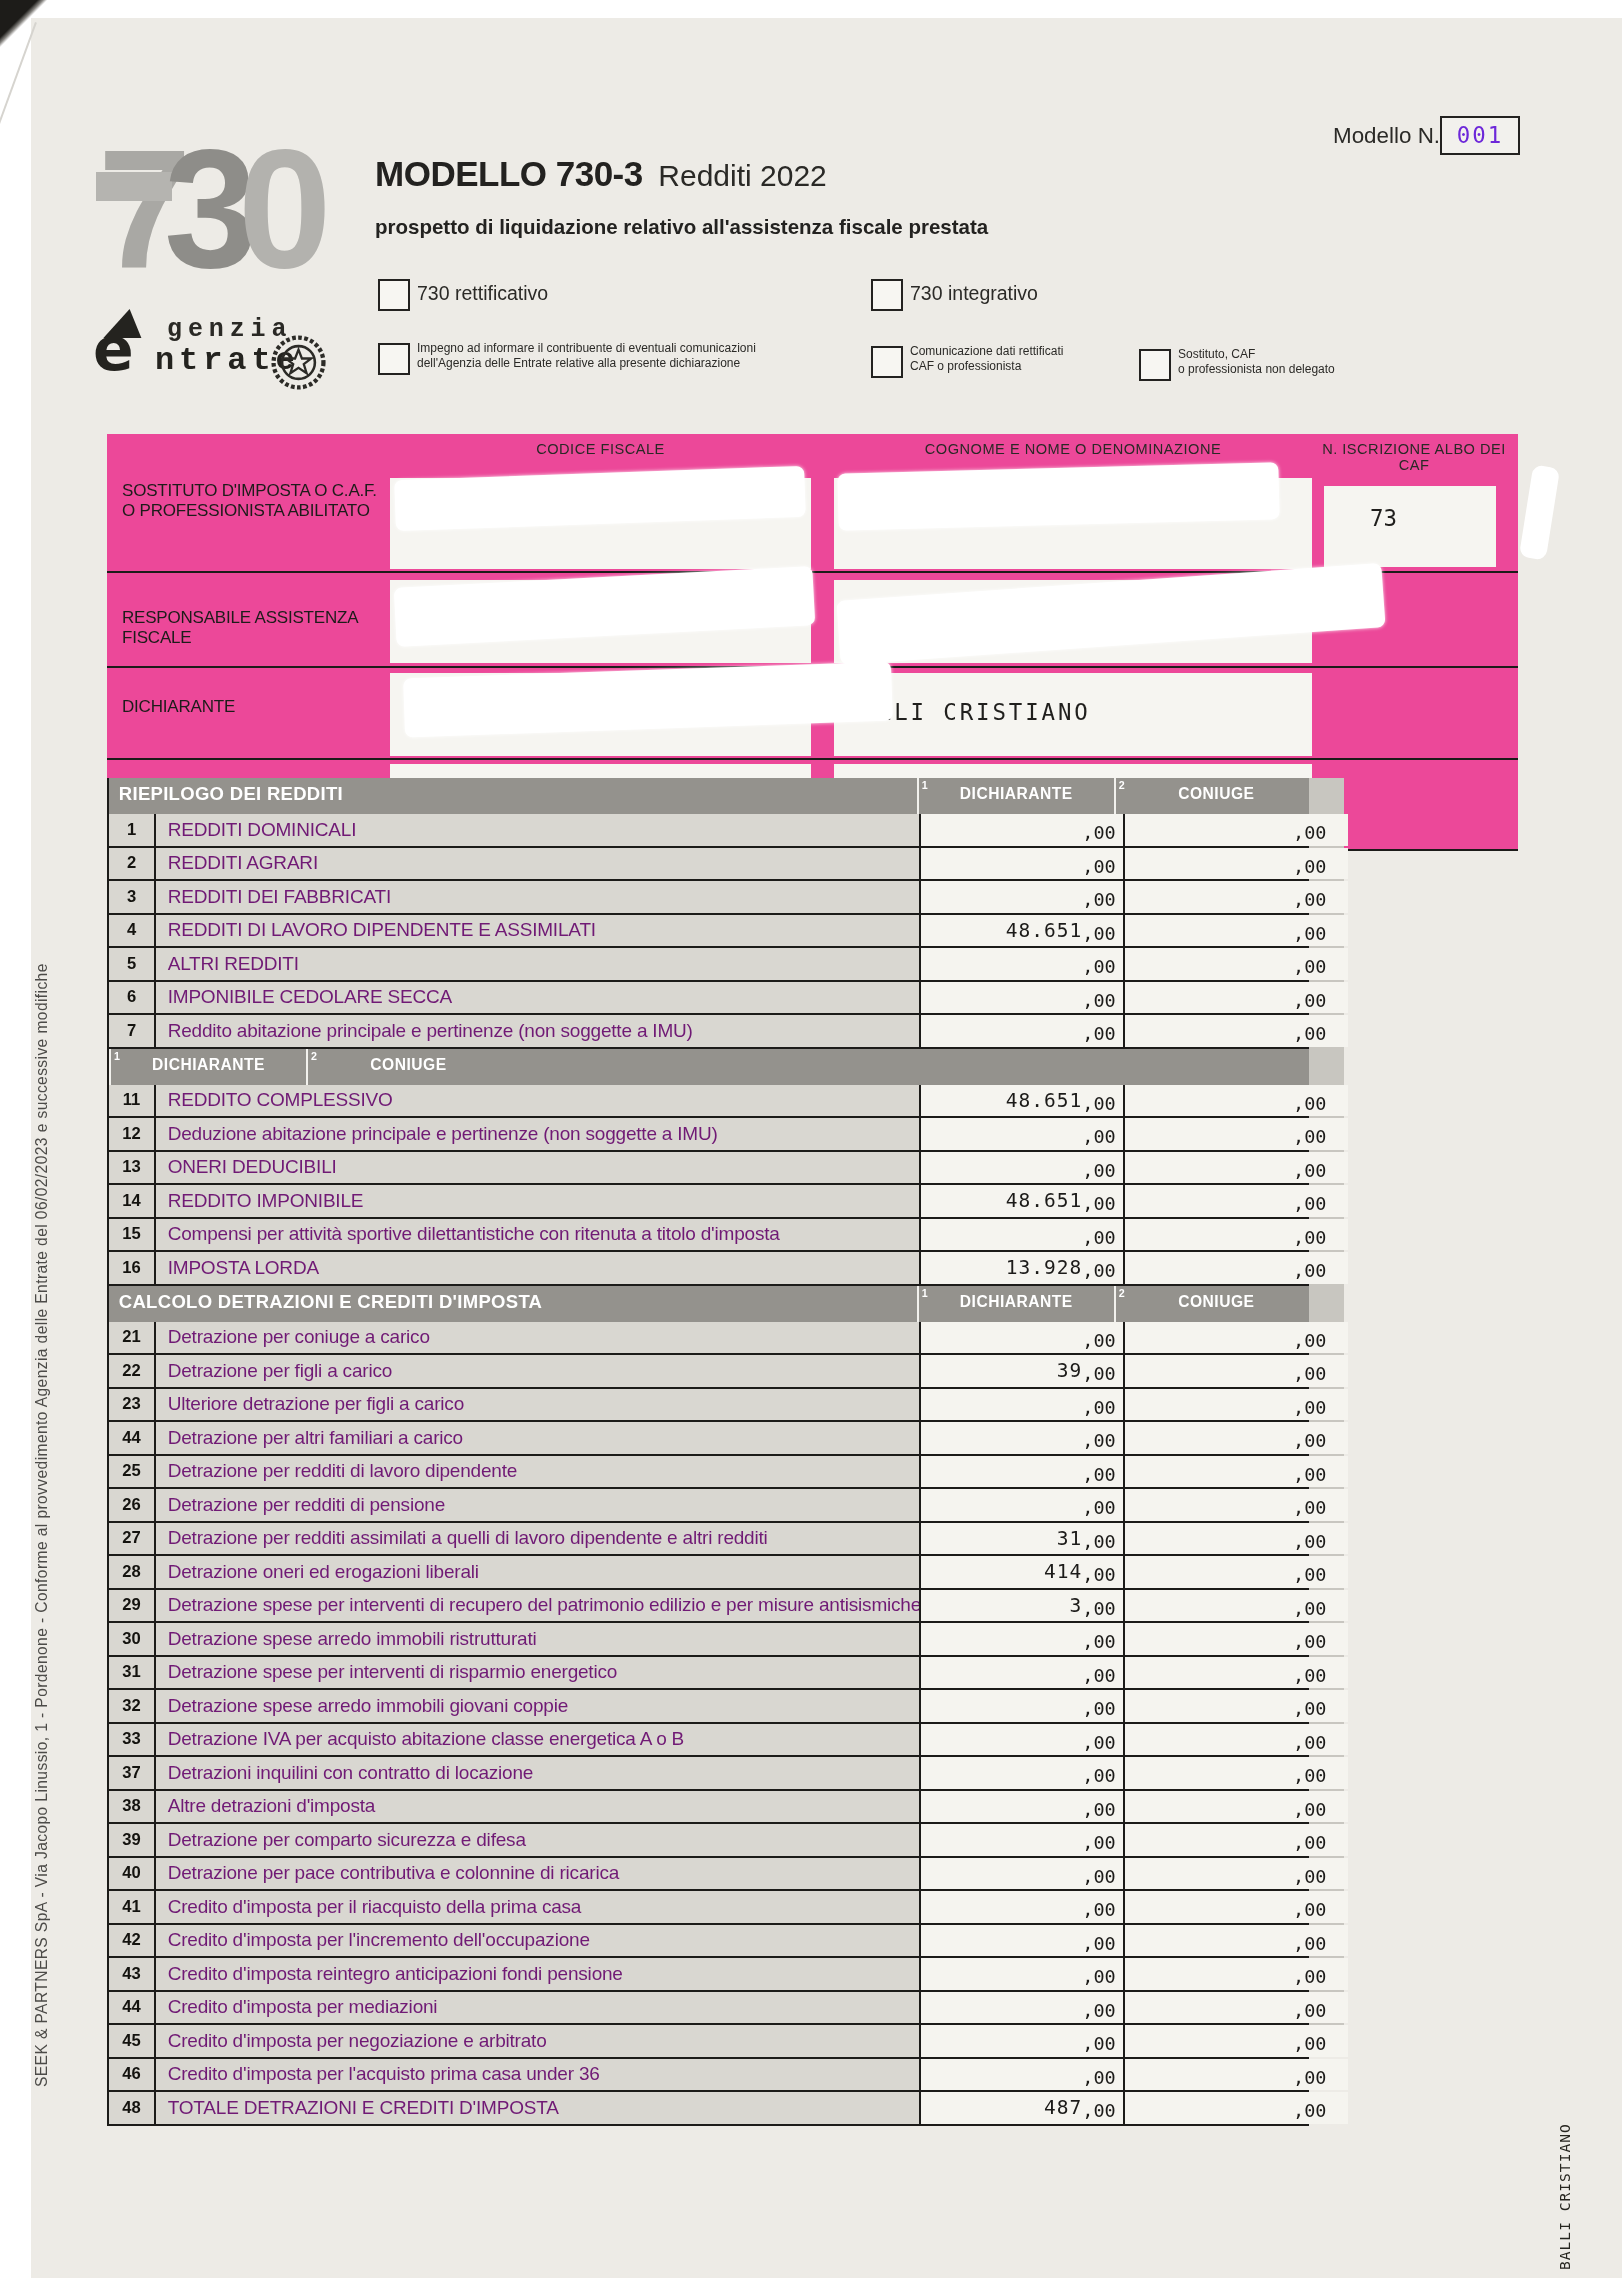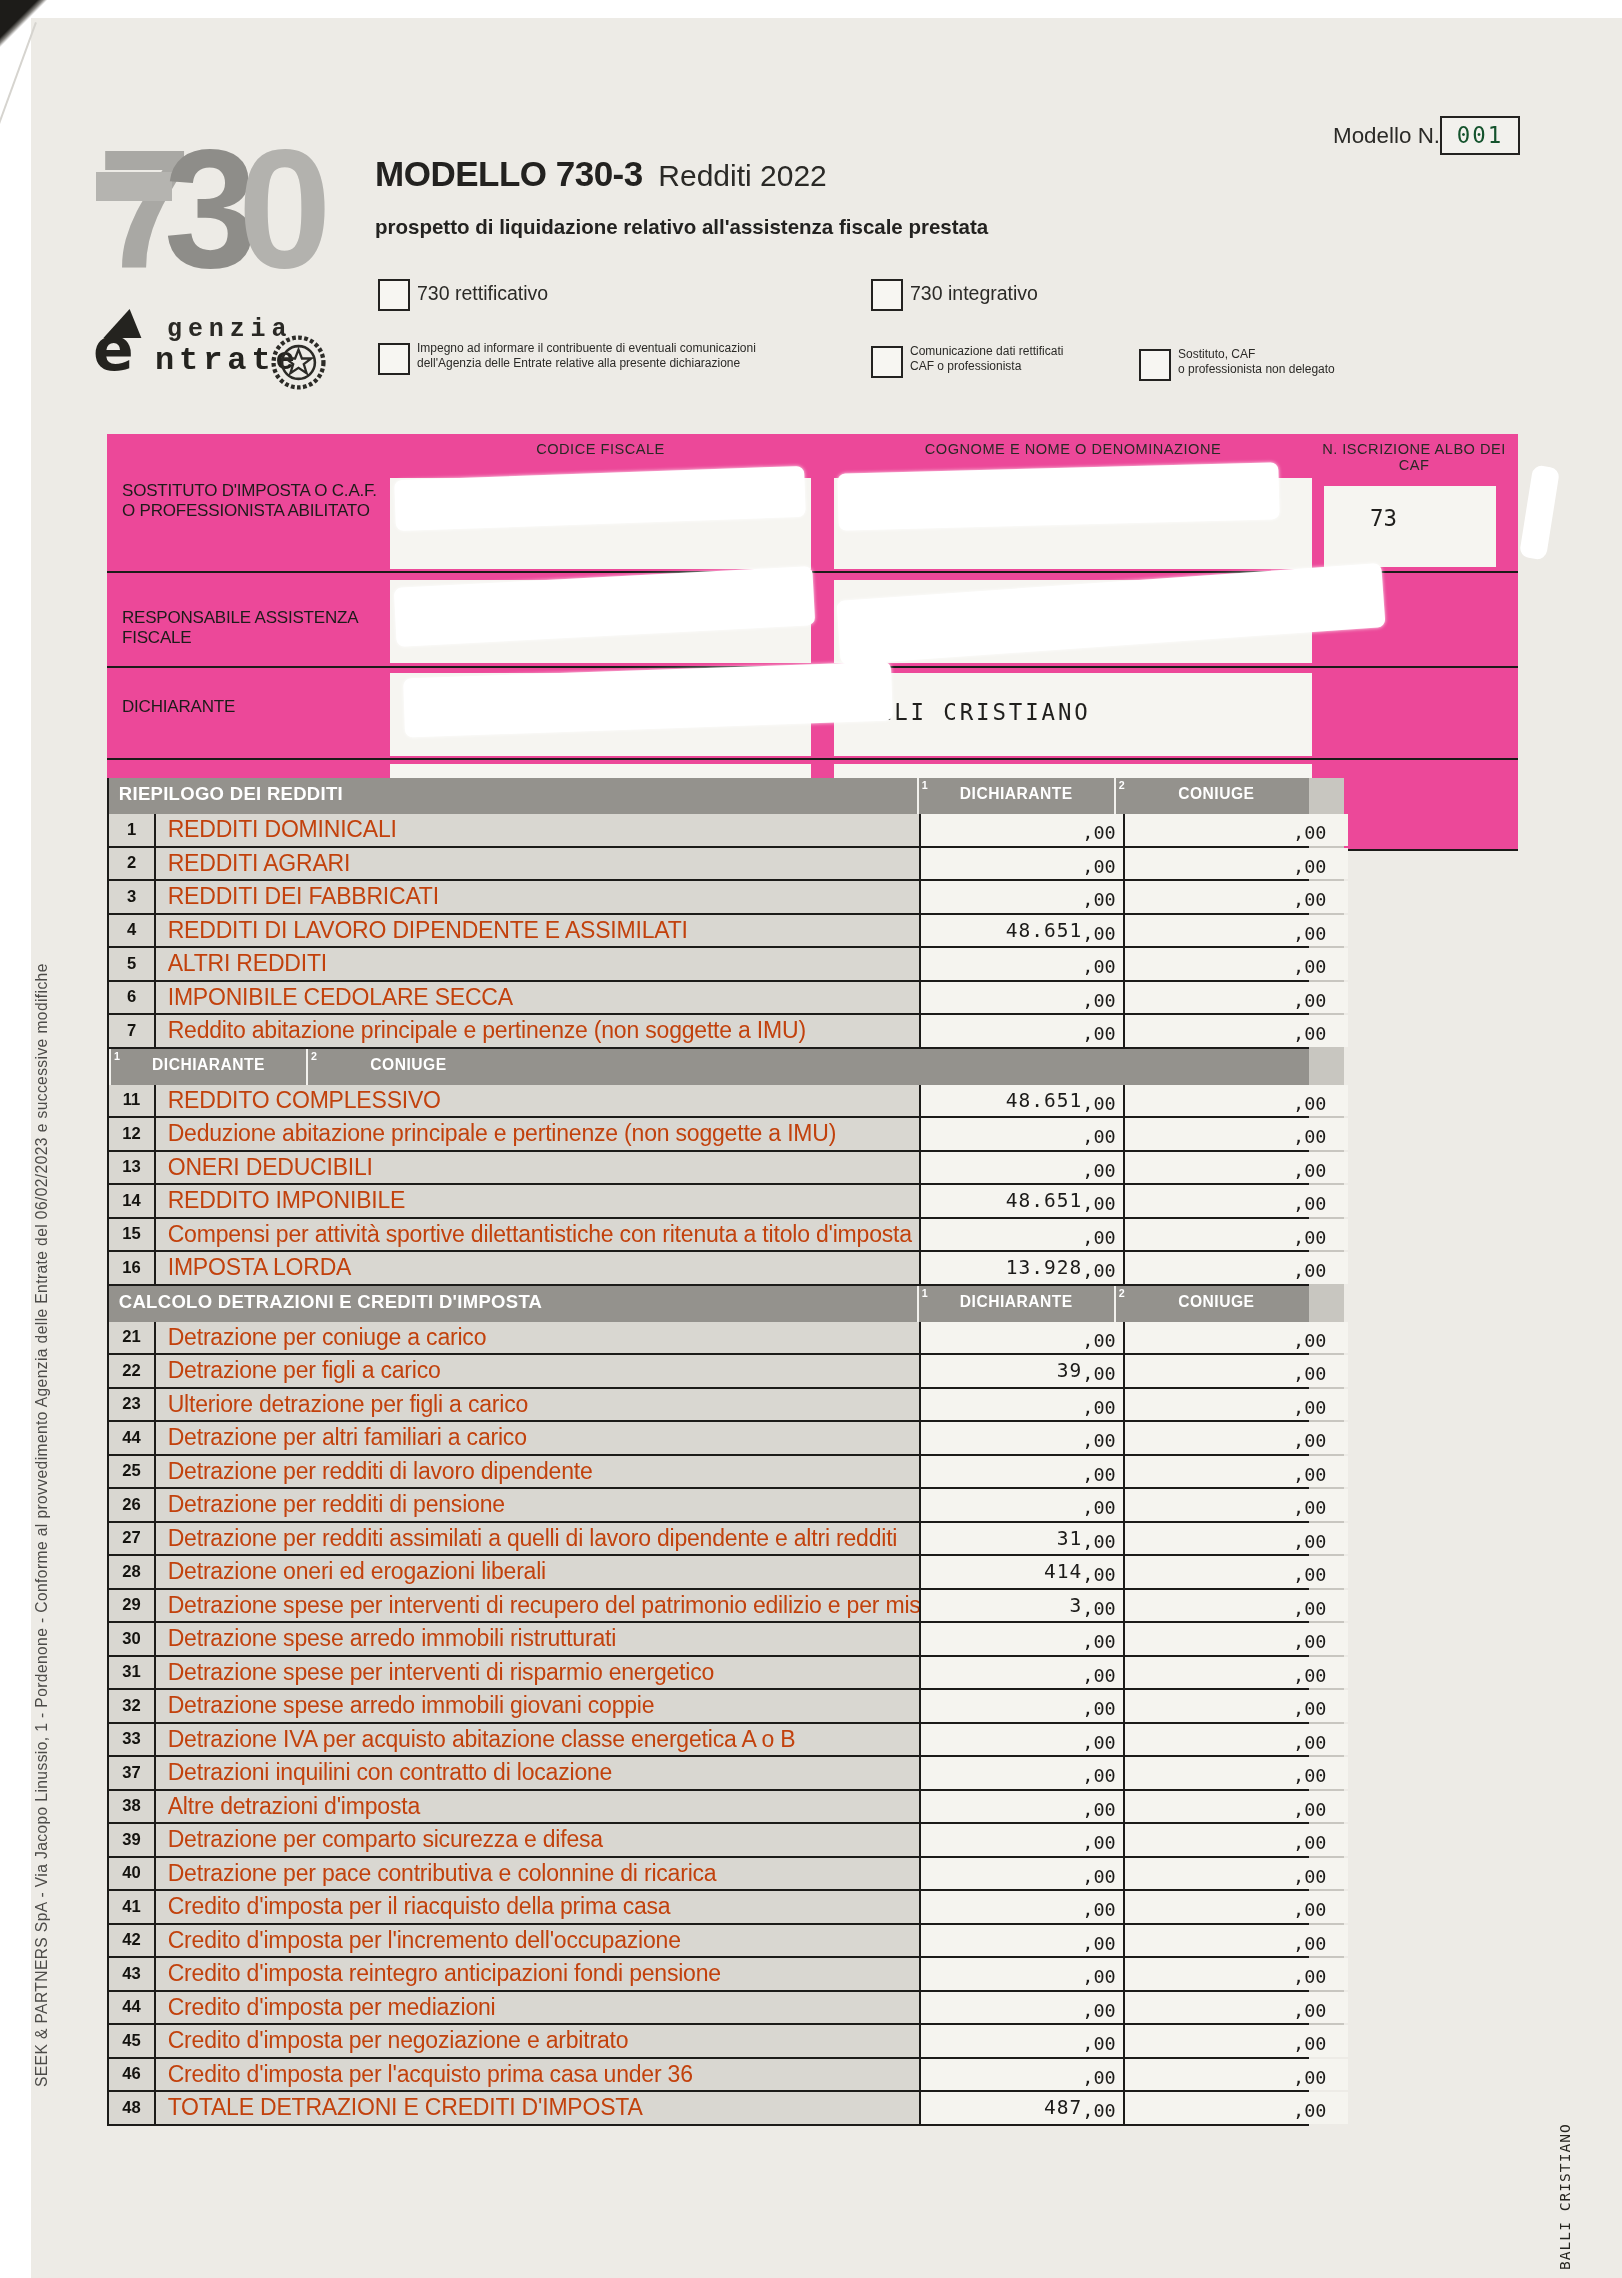--- a/index.html
+++ b/index.html
@@ -53,21 +53,21 @@
   .cb2{left:871px;top:279px;}
   .cb3{left:378px;top:343px;}
   .cb4{left:871px;top:346px;}
   .cb5{left:1139px;top:349px;}
 
   .modello{position:absolute;left:1333px;top:123px;}
   .modello .mlbl{font-size:22.4px;color:#2b2a27;}
   .modello .mbox{position:absolute;left:107px;top:-6.8px;width:76px;height:35px;
     border:2.4px solid #232220;background:#f2f1ed;
     font-family:"DejaVu Sans Mono",monospace;font-size:22.4px;letter-spacing:2px;
-    color:#14532d;text-align:center;line-height:35px;}
+    color:#6d28d9;text-align:center;line-height:35px;}
 
   
   .parties{position:absolute;left:107px;top:434px;width:1411px;height:417px;background:#ec4899;}
   .p-colhead{position:absolute;top:6.8px;font-size:14.6px;letter-spacing:0.5px;color:#2a2926;
     text-align:center;font-weight:normal;}
   .p-line{position:absolute;left:0;width:100%;height:2.4px;background:#1c1b19;}
   .p-label{position:absolute;left:15px;font-weight:normal;font-size:17px;line-height:1.2;
     color:#1d1c1a;letter-spacing:-0.2px;}
   .p-cell{position:absolute;background:#f6f5f1;}
   .redact{position:absolute;background:#ffffff;border-radius:7.8px;box-shadow:0 0 3.9px rgba(255,255,255,.9);}
@@ -87,21 +87,21 @@
   .band-col{position:relative;color:#fff;font-weight:bold;font-size:15.6px;text-align:center;
     line-height:32px;border-left:2px solid #f2f1ed;letter-spacing:0.5px;}
   .band-col .sup{position:absolute;left:2.9px;top:2px;font-size:10.7px;line-height:1;font-weight:bold;}
   .band-col.c1{flex:0 0 195px;}
   .band-col.c2{flex:0 0 201px;}
   .lrow{display:flex;height:31.5px;border-bottom:2px solid #1c1b19;align-items:stretch;}
   .lnum{flex:0 0 45px;background:#d9d7d1;border-right:2px solid #1c1b19;
     font-weight:bold;font-size:16.6px;color:#14130f;text-align:center;
     display:flex;align-items:center;justify-content:center;}
   .llabel{flex:0 0 751px;background:#d9d7d1;border-right:2px solid #1c1b19;
-    font-size:23px;color:#c2410c;display:flex;align-items:center;
+    font-size:19px;color:#701a75;display:flex;align-items:center;
     padding-left:11.7px;white-space:nowrap;overflow:hidden;letter-spacing:-0.2px;}
   .lval{background:#f5f4ef;font-family:"DejaVu Sans Mono",monospace;font-size:19.5px;
     color:#1c1b19;display:flex;align-items:center;justify-content:flex-end;
     letter-spacing:1px;}
   .lval.d{flex:0 0 195px;border-right:2px solid #1c1b19;padding-right:7.8px;}
   .lval.c{flex:0 0 201px;padding-right:21.5px;}
   .lval .dec{font-size:18.5px;position:relative;top:2.9px;letter-spacing:0;}
 
   
   .vtext-left{position:absolute;left:33px;top:819px;height:1268px;

